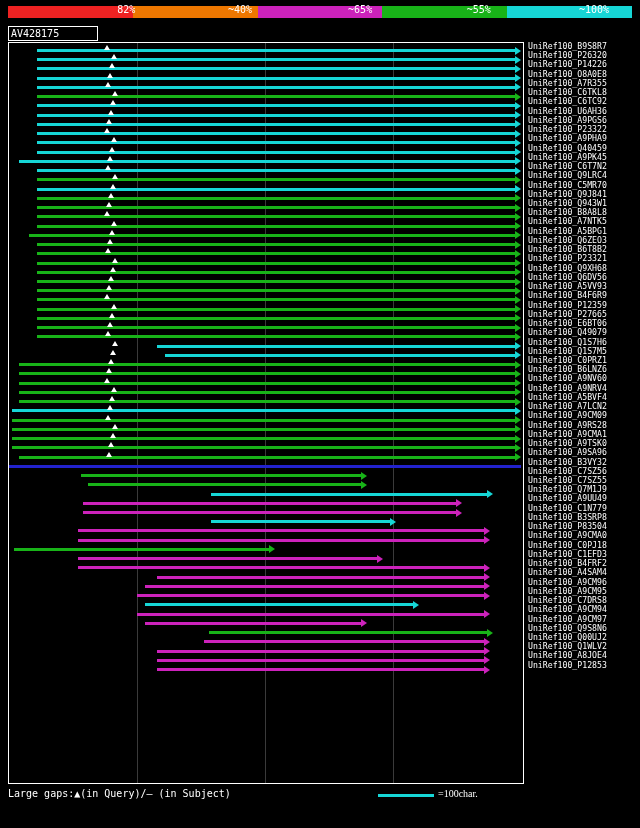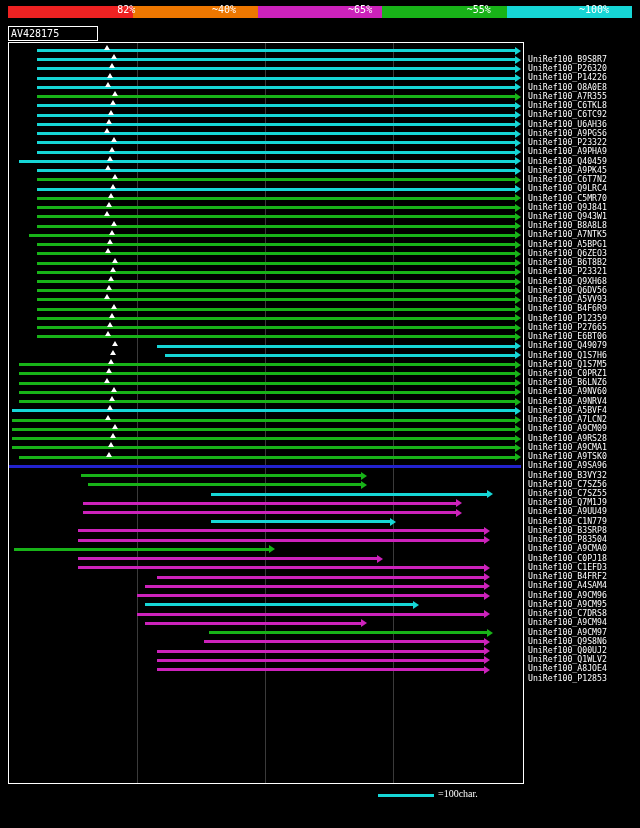--- a/index.html
+++ b/index.html
@@ -27,21 +27,21 @@
   .bar.g{background:#18b318;}   
   .bar.m{background:#cc22bb;}   
   .bar.b{background:#2222cc;}   
   .tri{position:absolute;width:0;height:0;border-top:4px solid transparent;border-bottom:4px solid transparent;}
   .tri.c{border-left:6px solid #16d6d6;}
   .tri.g{border-left:6px solid #18b318;}
   .tri.m{border-left:6px solid #cc22bb;}
   .gapmark{position:absolute;width:0;height:0;border-left:3px solid transparent;border-right:3px solid transparent;border-bottom:5px solid #ffffff;}
 
   
-  .labels{position:absolute;left:528px;top:55px;width:112px;}
+  .labels{position:absolute;left:528px;top:42px;width:112px;}
   .lab{font-size:8.2px;color:#fff;line-height:9.24px;white-space:nowrap;font-family:"DejaVu Sans Mono",monospace;}
 
   
   .footer{position:absolute;left:8px;top:788px;width:624px;height:14px;font-size:10px;color:#fff;}
   .footer .legend{position:absolute;left:0;top:0;}
   .footer .scalebar{position:absolute;left:370px;top:6px;width:56px;height:3px;background:#16d6d6;}
   .footer .scalelbl{position:absolute;left:430px;top:0;font-family:Liberation Serif, serif;}
 </style>
 </head>
 <body>
@@ -49,21 +49,21 @@
 <div id="root">
 
   <div class="scale" id="scaleHost">
       <div class="seg" style="left: 0px; width: 90.48px; background: rgb(238, 34, 34);"></div>
       <div class="seg" style="left: 90.48px; width: 34.32px; background: rgb(238, 34, 34);"></div>
       <div class="seg" style="left: 124.8px; width: 124.8px; background: rgb(238, 119, 0);"></div>
       <div class="seg" style="left: 249.6px; width: 124.8px; background: rgb(204, 34, 187);"></div>
       <div class="seg" style="left: 374.4px; width: 124.8px; background: rgb(24, 179, 24);"></div>
       <div class="seg" style="left: 499.2px; width: 124.8px; background: rgb(22, 214, 214);"></div>
       <div class="lbl" style="left: 109.2px;">82%</div>
-      <div class="lbl" style="left: 204px;">~40%</div>
+      <div class="lbl" style="left: 220px;">~40%</div>
       <div class="lbl" style="left: 340.08px;">~65%</div>
       <div class="lbl" style="left: 458.64px;">~55%</div>
       <div class="lbl" style="left: 570.96px;">~100%</div>
     </div>
 
   <div class="qbox">
     <span>AV428175</span>
   </div>
 
   <div class="tickrow">
@@ -322,17 +322,18 @@
       <div class="lab">UniRef100_A9CM94</div>
       <div class="lab">UniRef100_A9CM97</div>
       <div class="lab">UniRef100_Q9S8N6</div>
       <div class="lab">UniRef100_Q00UJ2</div>
       <div class="lab">UniRef100_Q1WLV2</div>
       <div class="lab">UniRef100_A8JOE4</div>
       <div class="lab">UniRef100_P12853</div>
     </div>
 
   <div class="footer">
+    <div class="legend">Large gaps:▲(in Query)/— (in Subject)</div>
     <div class="scalebar"></div>
     <div class="scalelbl">=100char.</div>
   </div>
 
 </div>
 
 </body></html>

